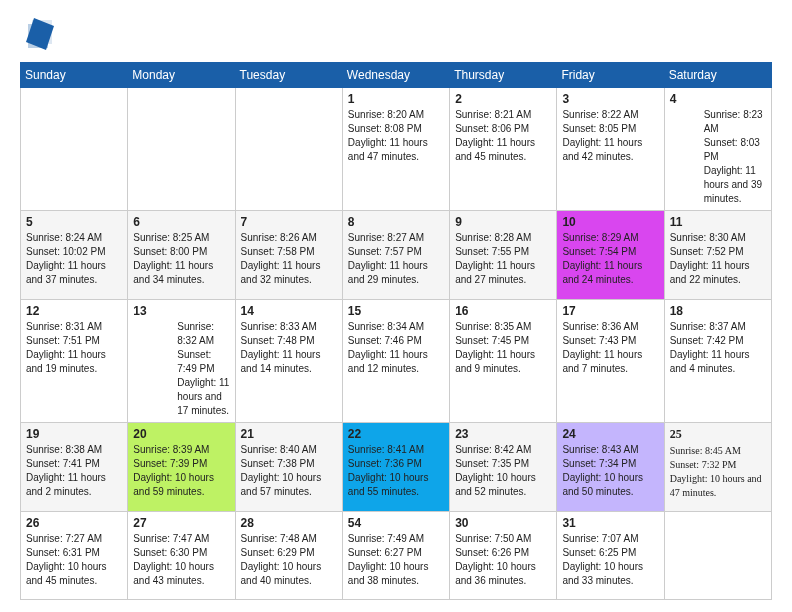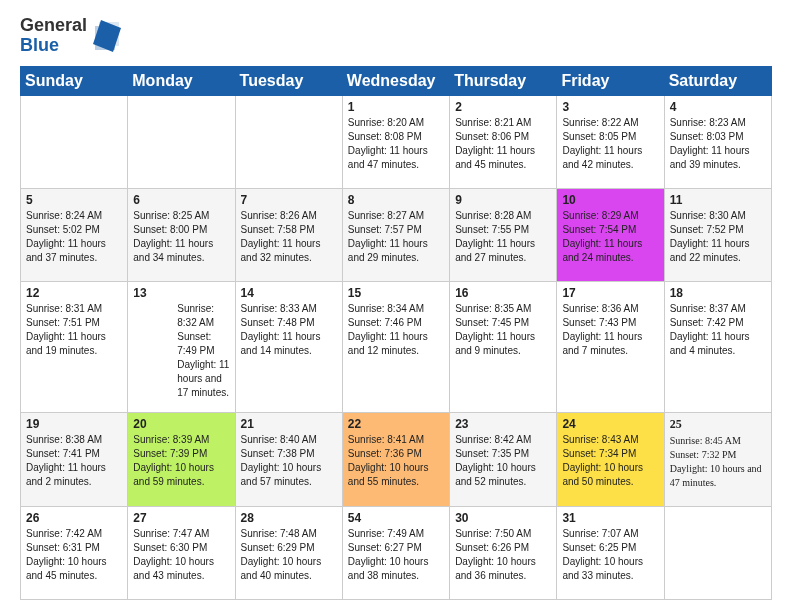--- a/index.html
+++ b/index.html
@@ -43,22 +43,22 @@
     .calendar {
       flex: 1;
       border: 1px solid #ccc;
       border-collapse: collapse;
       width: 100%;
       table-layout: fixed;
     }
     .calendar th {
       background: #1a5fa8;
       color: #fff;
-      font-size: 16px;
-      font-weight: bold;
+      font-size: 12px;
+      font-weight: normal;
       padding: 5px 4px;
       text-align: left;
       border: 1px solid #1a5fa8;
     }
     .calendar td {
       border: 1px solid #ccc;
       vertical-align: top;
       padding: 4px 5px;
       font-size: 10.2px;
       color: #222;
@@ -83,24 +83,20 @@
       background: #fff !important;
     }
   </style>
 </head>
 <body>
 
 <div class="page">
   <div class="header">
     <div class="logo">
       <div style="display:flex;align-items:center;">
-        <div style="line-height:1.1;">
-          <span style="font-size:18px;font-weight:bold;color:#333;">General</span><br>
-          <span style="font-size:18px;font-weight:bold;color:#1a5fa8;">Blue</span>
-        </div>
         <svg width="32" height="36" viewBox="0 0 32 36" style="margin-left:4px;">
           <polygon points="8,4 28,4 28,28 8,28" fill="#1a5fa8" opacity="0.15"></polygon>
           <polygon points="4,8 24,8 24,32 4,32" fill="#1a5fa8" opacity="0.3"></polygon>
           <polygon points="10,2 30,10 22,34 2,26" fill="#1a5fa8"></polygon>
         </svg>
       </div>
     </div>
     <div class="title-block">
       <div class="month-title"></div>
       <div class="location"></div>
@@ -137,30 +133,30 @@
 Daylight: 11 hours and 45 minutes.</div>
           </td>
           <td>
             <span class="day-number">3</span>
             <div class="day-info" style="white-space: pre-line;">Sunrise: 8:22 AM
 Sunset: 8:05 PM
 Daylight: 11 hours and 42 minutes.</div>
           </td>
           <td>
             <span class="day-number">4</span>
-            <div class="day-info" style="white-space: pre-line;">Sunrise: 8:23 AM
+            <div class="day-info" style="white-space: pre-line; margin-left: 34px;">Sunrise: 8:23 AM
 Sunset: 8:03 PM
 Daylight: 11 hours and 39 minutes.</div>
           </td>
         </tr>
         <tr>
           <td style="background: rgb(245, 245, 245);">
             <span class="day-number">5</span>
             <div class="day-info" style="white-space: pre-line;">Sunrise: 8:24 AM
-Sunset: 5:02 PM
+Sunset: 10:02 PM
 Daylight: 11 hours and 37 minutes.</div>
           </td>
           <td style="background: rgb(245, 245, 245);">
             <span class="day-number">6</span>
             <div class="day-info" style="white-space: pre-line;">Sunrise: 8:25 AM
 Sunset: 8:00 PM
 Daylight: 11 hours and 34 minutes.</div>
           </td>
           <td style="background: rgb(245, 245, 245);">
             <span class="day-number">7</span>
@@ -249,49 +245,49 @@
             <div class="day-info" style="white-space: pre-line;">Sunrise: 8:39 AM
 Sunset: 7:39 PM
 Daylight: 10 hours and 59 minutes.</div>
           </td>
           <td style="background: rgb(245, 245, 245);">
             <span class="day-number">21</span>
             <div class="day-info" style="white-space: pre-line;">Sunrise: 8:40 AM
 Sunset: 7:38 PM
 Daylight: 10 hours and 57 minutes.</div>
           </td>
-          <td style="background: #fdba74;">
+          <td style="background: #0ea5e9;">
             <span class="day-number">22</span>
             <div class="day-info" style="white-space: pre-line;">Sunrise: 8:41 AM
 Sunset: 7:36 PM
 Daylight: 10 hours and 55 minutes.</div>
           </td>
           <td style="background: rgb(245, 245, 245);">
             <span class="day-number">23</span>
             <div class="day-info" style="white-space: pre-line;">Sunrise: 8:42 AM
 Sunset: 7:35 PM
 Daylight: 10 hours and 52 minutes.</div>
           </td>
-          <td style="background: #fde047;">
+          <td style="background: #c4b5fd;">
             <span class="day-number">24</span>
             <div class="day-info" style="white-space: pre-line;">Sunrise: 8:43 AM
 Sunset: 7:34 PM
 Daylight: 10 hours and 50 minutes.</div>
           </td>
           <td style="background: rgb(245, 245, 245); font-family: Liberation Serif, serif;">
             <span class="day-number">25</span>
             <div class="day-info" style="white-space: pre-line;">Sunrise: 8:45 AM
 Sunset: 7:32 PM
 Daylight: 10 hours and 47 minutes.</div>
           </td>
         </tr>
         <tr>
           <td>
             <span class="day-number">26</span>
-            <div class="day-info" style="white-space: pre-line;">Sunrise: 7:42 AM
+            <div class="day-info" style="white-space: pre-line;">Sunrise: 7:27 AM
 Sunset: 6:31 PM
 Daylight: 10 hours and 45 minutes.</div>
           </td>
           <td>
             <span class="day-number">27</span>
             <div class="day-info" style="white-space: pre-line;">Sunrise: 7:47 AM
 Sunset: 6:30 PM
 Daylight: 10 hours and 43 minutes.</div>
           </td>
           <td>

